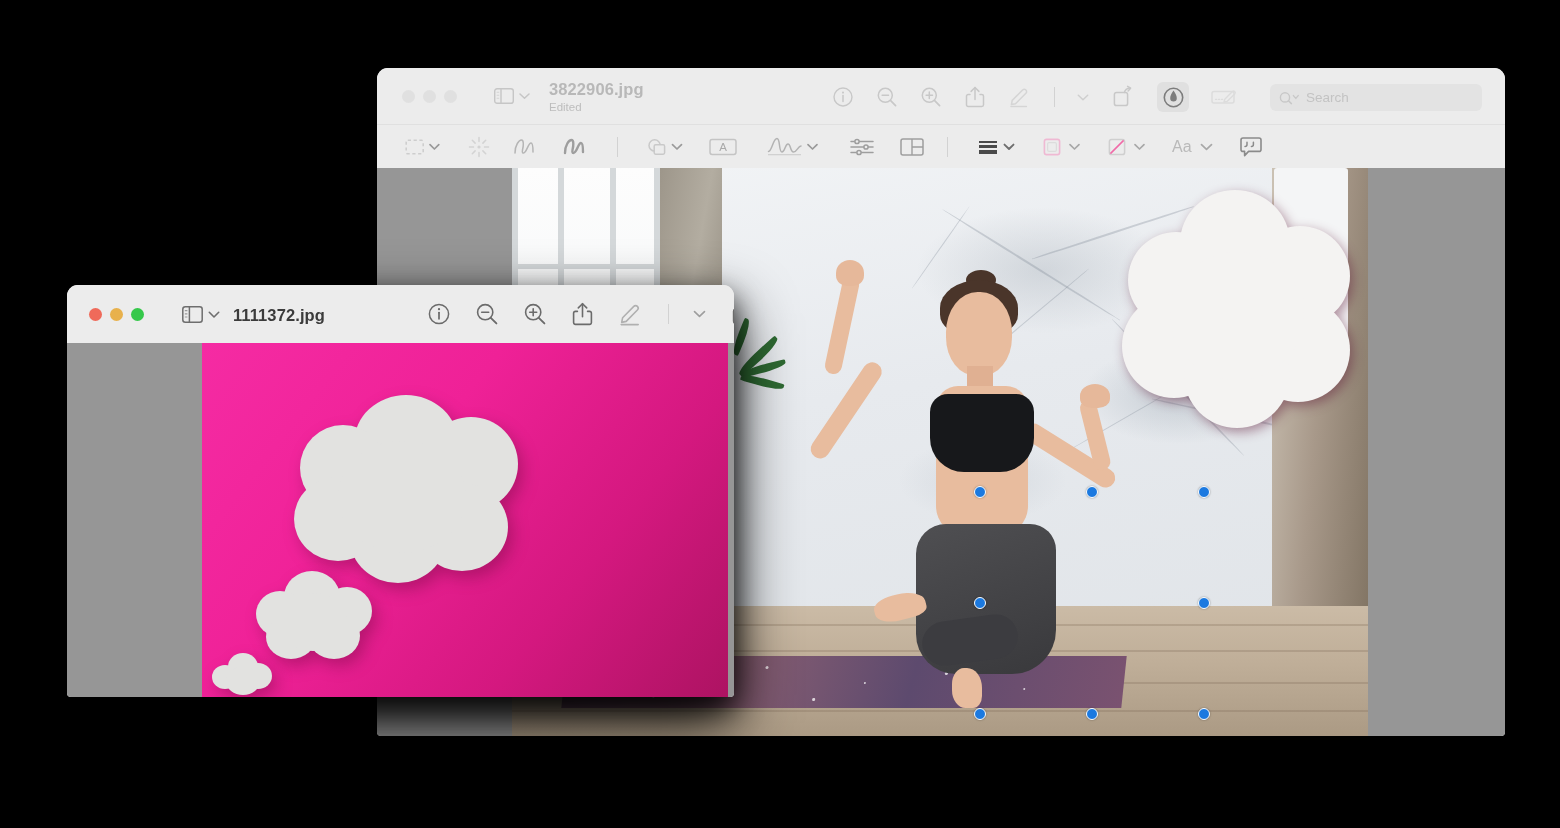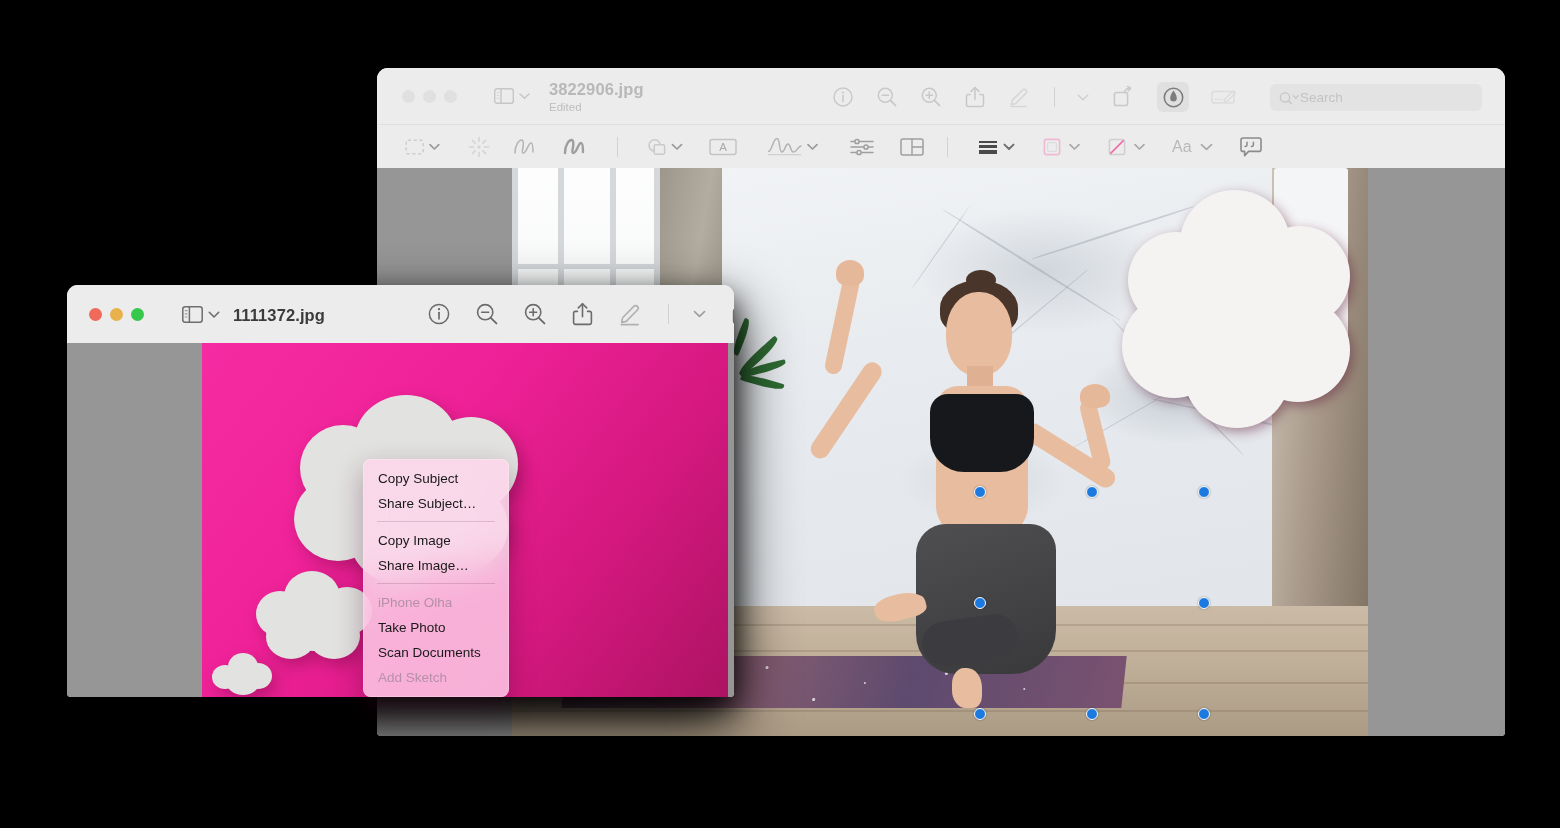--- a/index.html
+++ b/index.html
@@ -46,21 +46,21 @@
   .t-back .win-title { color: #b8b8b8; }
   .t-back .win-sub { color: #bdbdbd; }
   .t-front .win-title { color: #3b3b3b; }
 
   .tb-tools { position: absolute; display: flex; align-items: center; }
   .tool { display: inline-flex; align-items: center; justify-content: center; }
 
   .divider-v { width: 1px; height: 20px; background: #d2d2d2; }
 
   .searchbox {
-    position: absolute; display: flex; align-items: center; gap: 0;
+    position: absolute; display: flex; align-items: center; gap: 6px;
     background: #e3e3e3; border-radius: 6px; padding: 0 9px;
   }
   .search-ph { font-size: 13.5px; color: #c3c3c3; }
 
   .hl-box { background: #e0e0e0; border-radius: 6px; }
 
   
   .markupbar {
     position: relative; width: 100%; height: 44px;
     background: #ececec; border-top: 1px solid #e0e0e0;
@@ -630,26 +630,14 @@
         <div class="cloudshape" style="left:10px; top:310px; width:62px; height:44px;">
           <div class="lobe" style="left:16px; top:0px;  width:30px; height:28px;"></div>
           <div class="lobe" style="left:0px;  top:12px; width:26px; height:24px;"></div>
           <div class="lobe" style="left:32px; top:10px; width:28px; height:26px;"></div>
           <div class="lobe" style="left:14px; top:14px; width:34px; height:28px;"></div>
         </div>
       </div>
     </div>
   </div>
 
-  <div class="ctxmenu">
-    <div class="ctxitem">Copy Subject</div>
-    <div class="ctxitem">Share Subject…</div>
-    <div class="ctxsep"></div>
-    <div class="ctxitem">Copy Image</div>
-    <div class="ctxitem">Share Image…</div>
-    <div class="ctxsep"></div>
-    <div class="ctxitem disabled">iPhone Olha</div>
-    <div class="ctxitem">Take Photo</div>
-    <div class="ctxitem">Scan Documents</div>
-    <div class="ctxitem disabled">Add Sketch</div>
-  </div>
 
 </div>
 
 </body></html>

